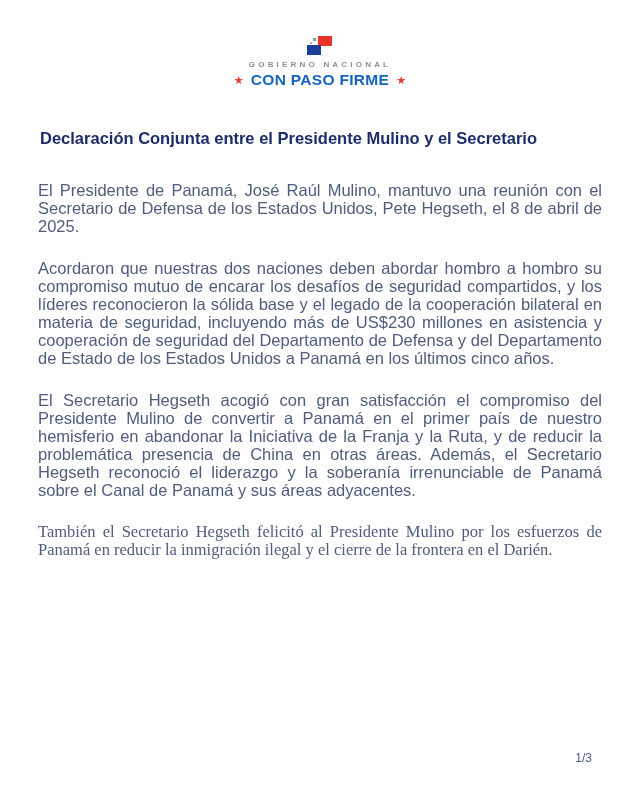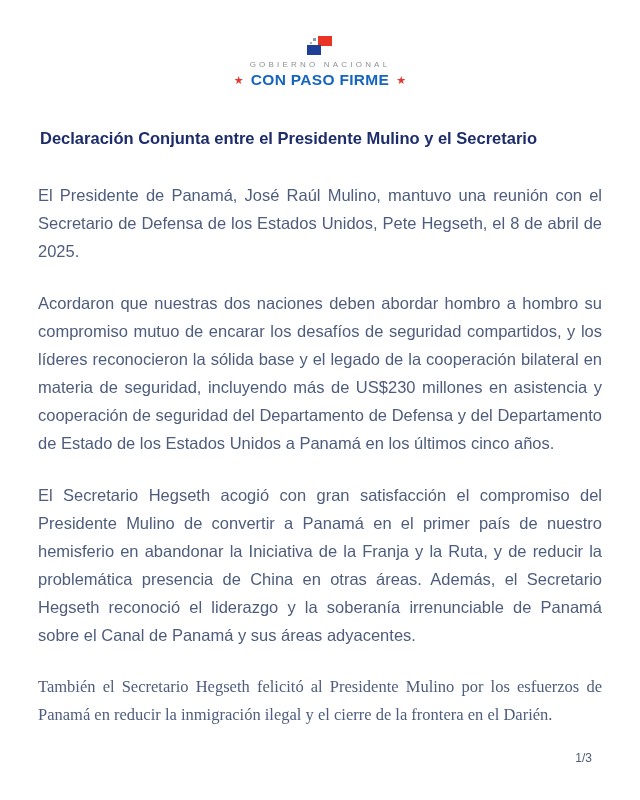--- a/index.html
+++ b/index.html
@@ -47,21 +47,21 @@
     background: #8e99a6;
   }
   .flag-dot-2 {
     position: absolute;
     left: 3px; top: 6px;
     width: 2px; height: 2px;
     background: #aab3bd;
   }
   .logo-line1 {
     font-size: 8px;
-    font-weight: 400;
+    font-weight: 700;
     letter-spacing: 3.2px;
     color: #8b9196;
     margin-bottom: 2px;
   }
   .logo-line2 {
     font-size: 15.5px;
     font-weight: 700;
     letter-spacing: 0.3px;
     color: #1565c0;
     line-height: 18px;
@@ -85,21 +85,21 @@
     line-height: 24px;
     padding: 0 40px;
   }
 
   
   .doc-body {
     margin-top: 31px;
     padding: 0 38px;
     color: #4e5d7e;
     font-size: 16.5px;
-    line-height: 28px;
+    line-height: 18px;
     text-align: justify;
   }
   .doc-body p {
     margin: 0 0 24px 0;
   }
   .doc-body p:last-child {
     margin-bottom: 16px;
     font-family: Liberation Serif, serif;
   }
 

